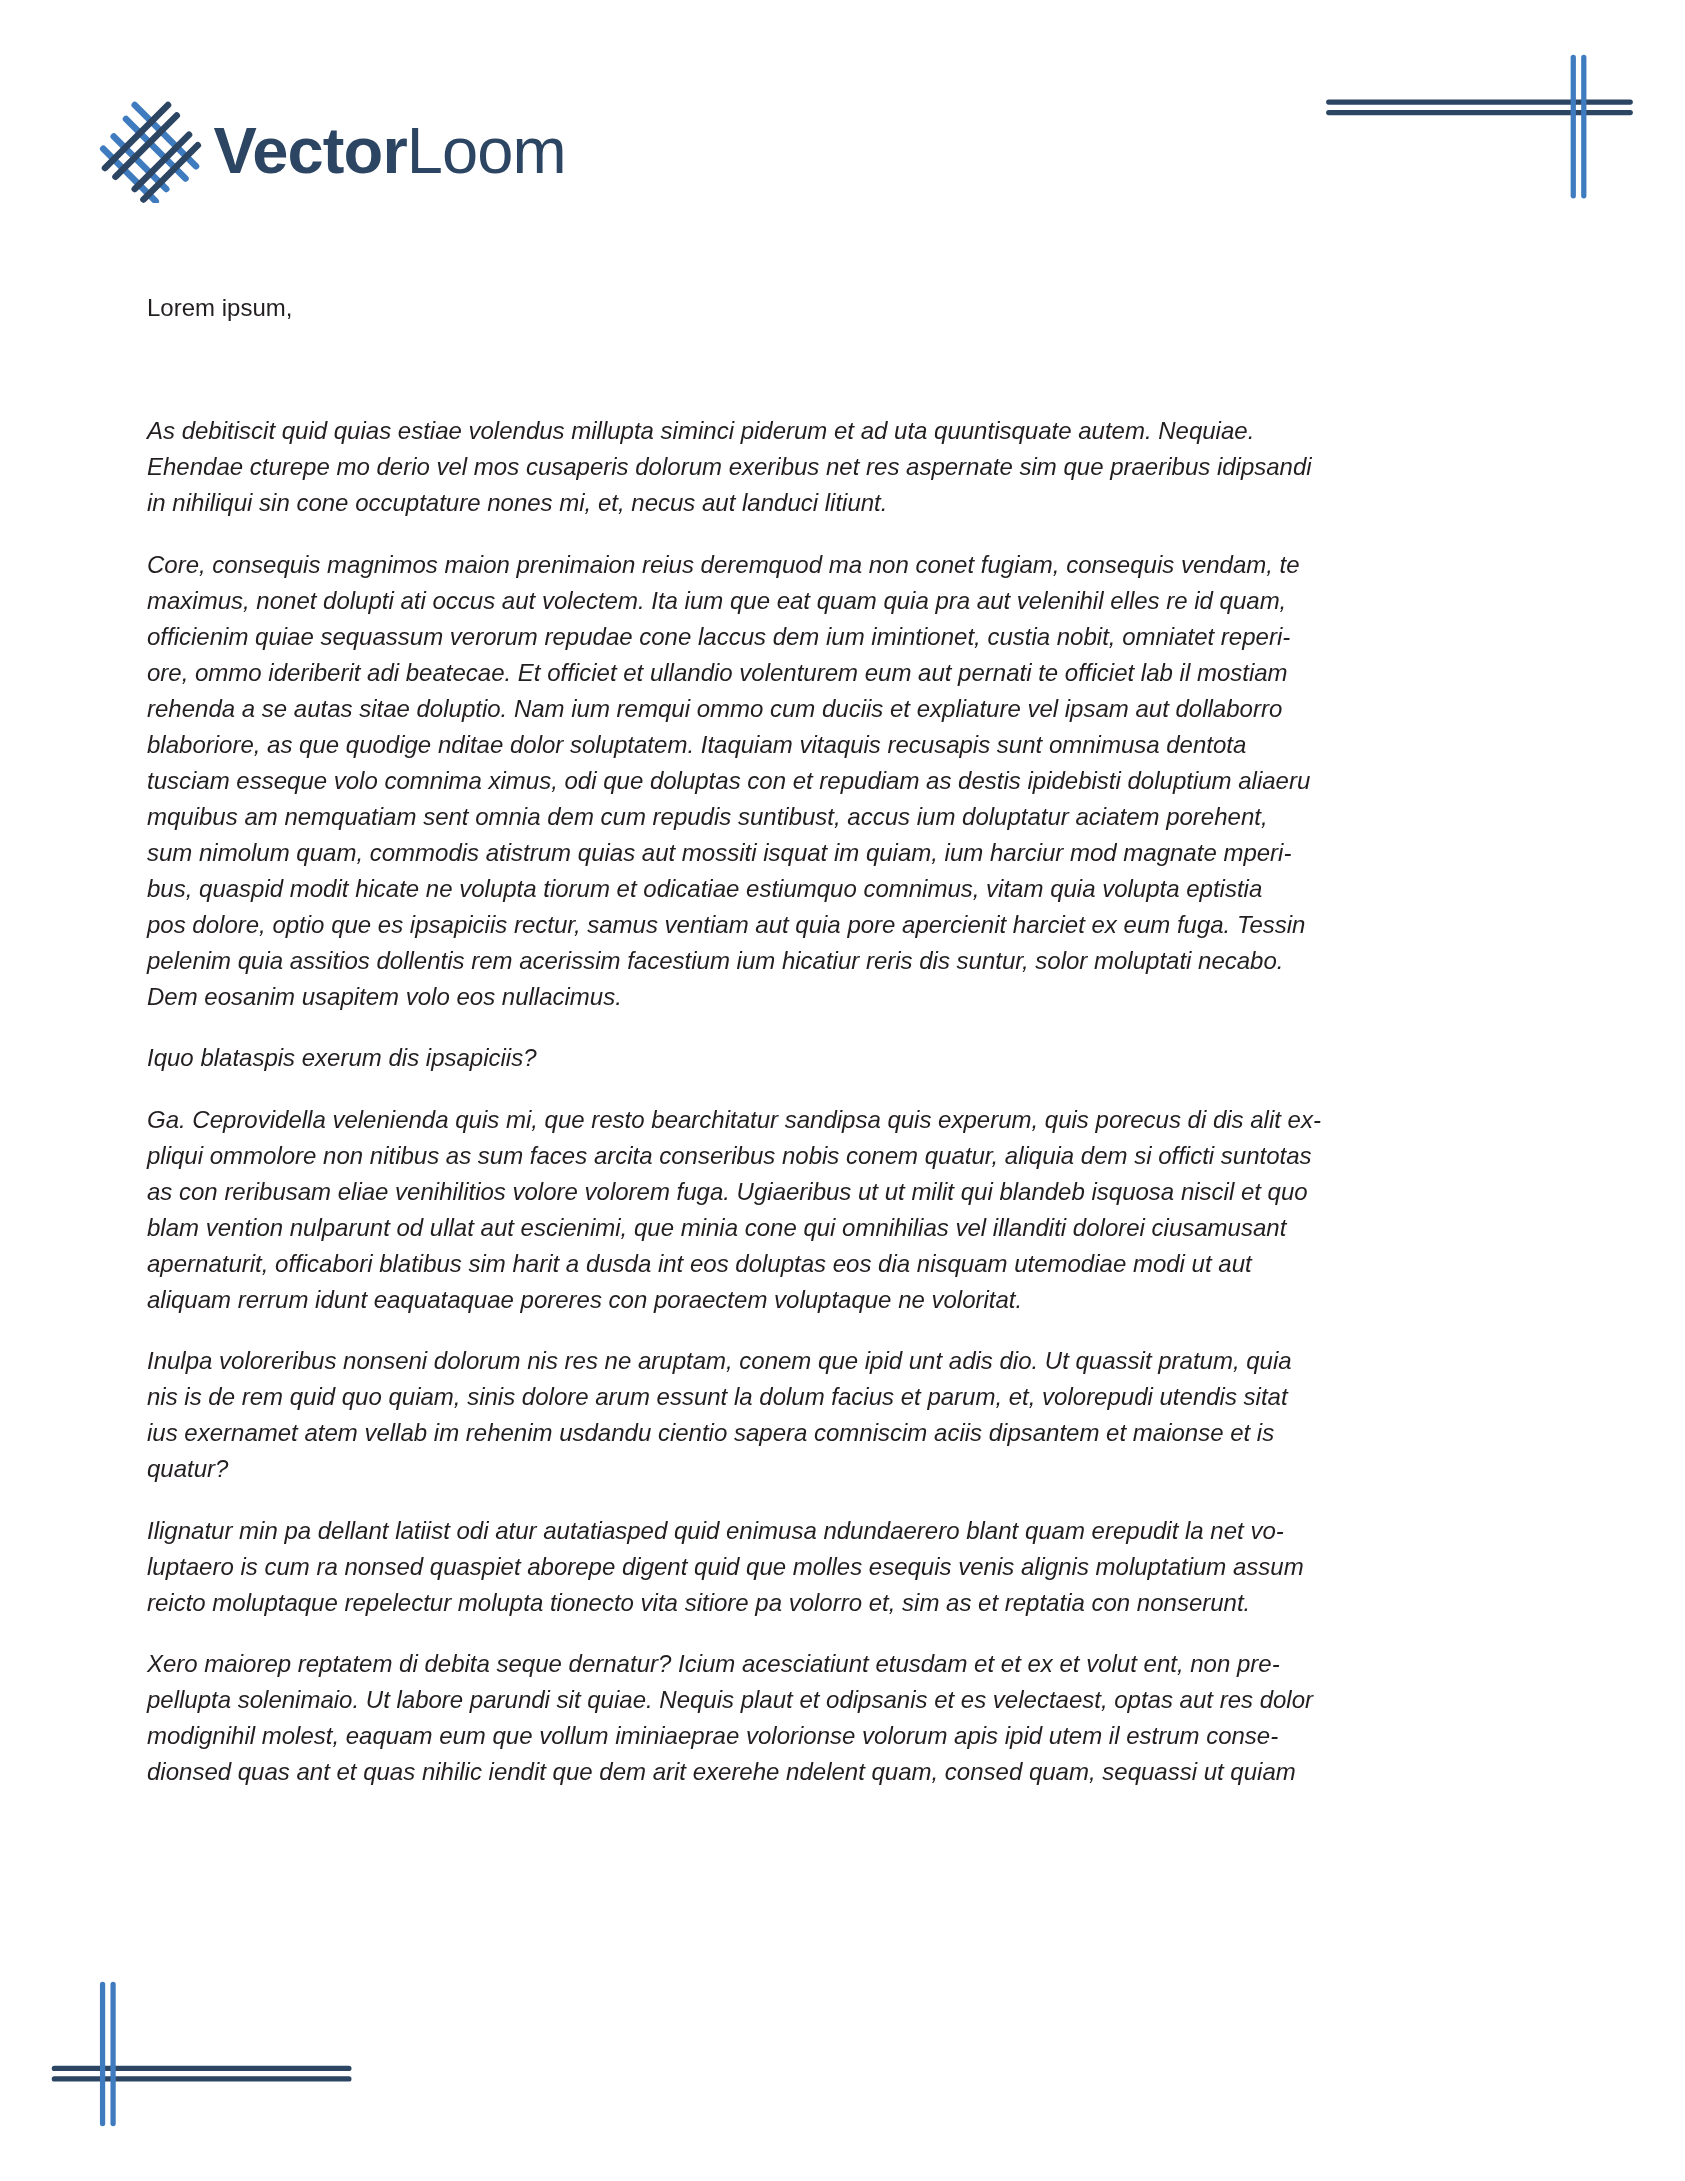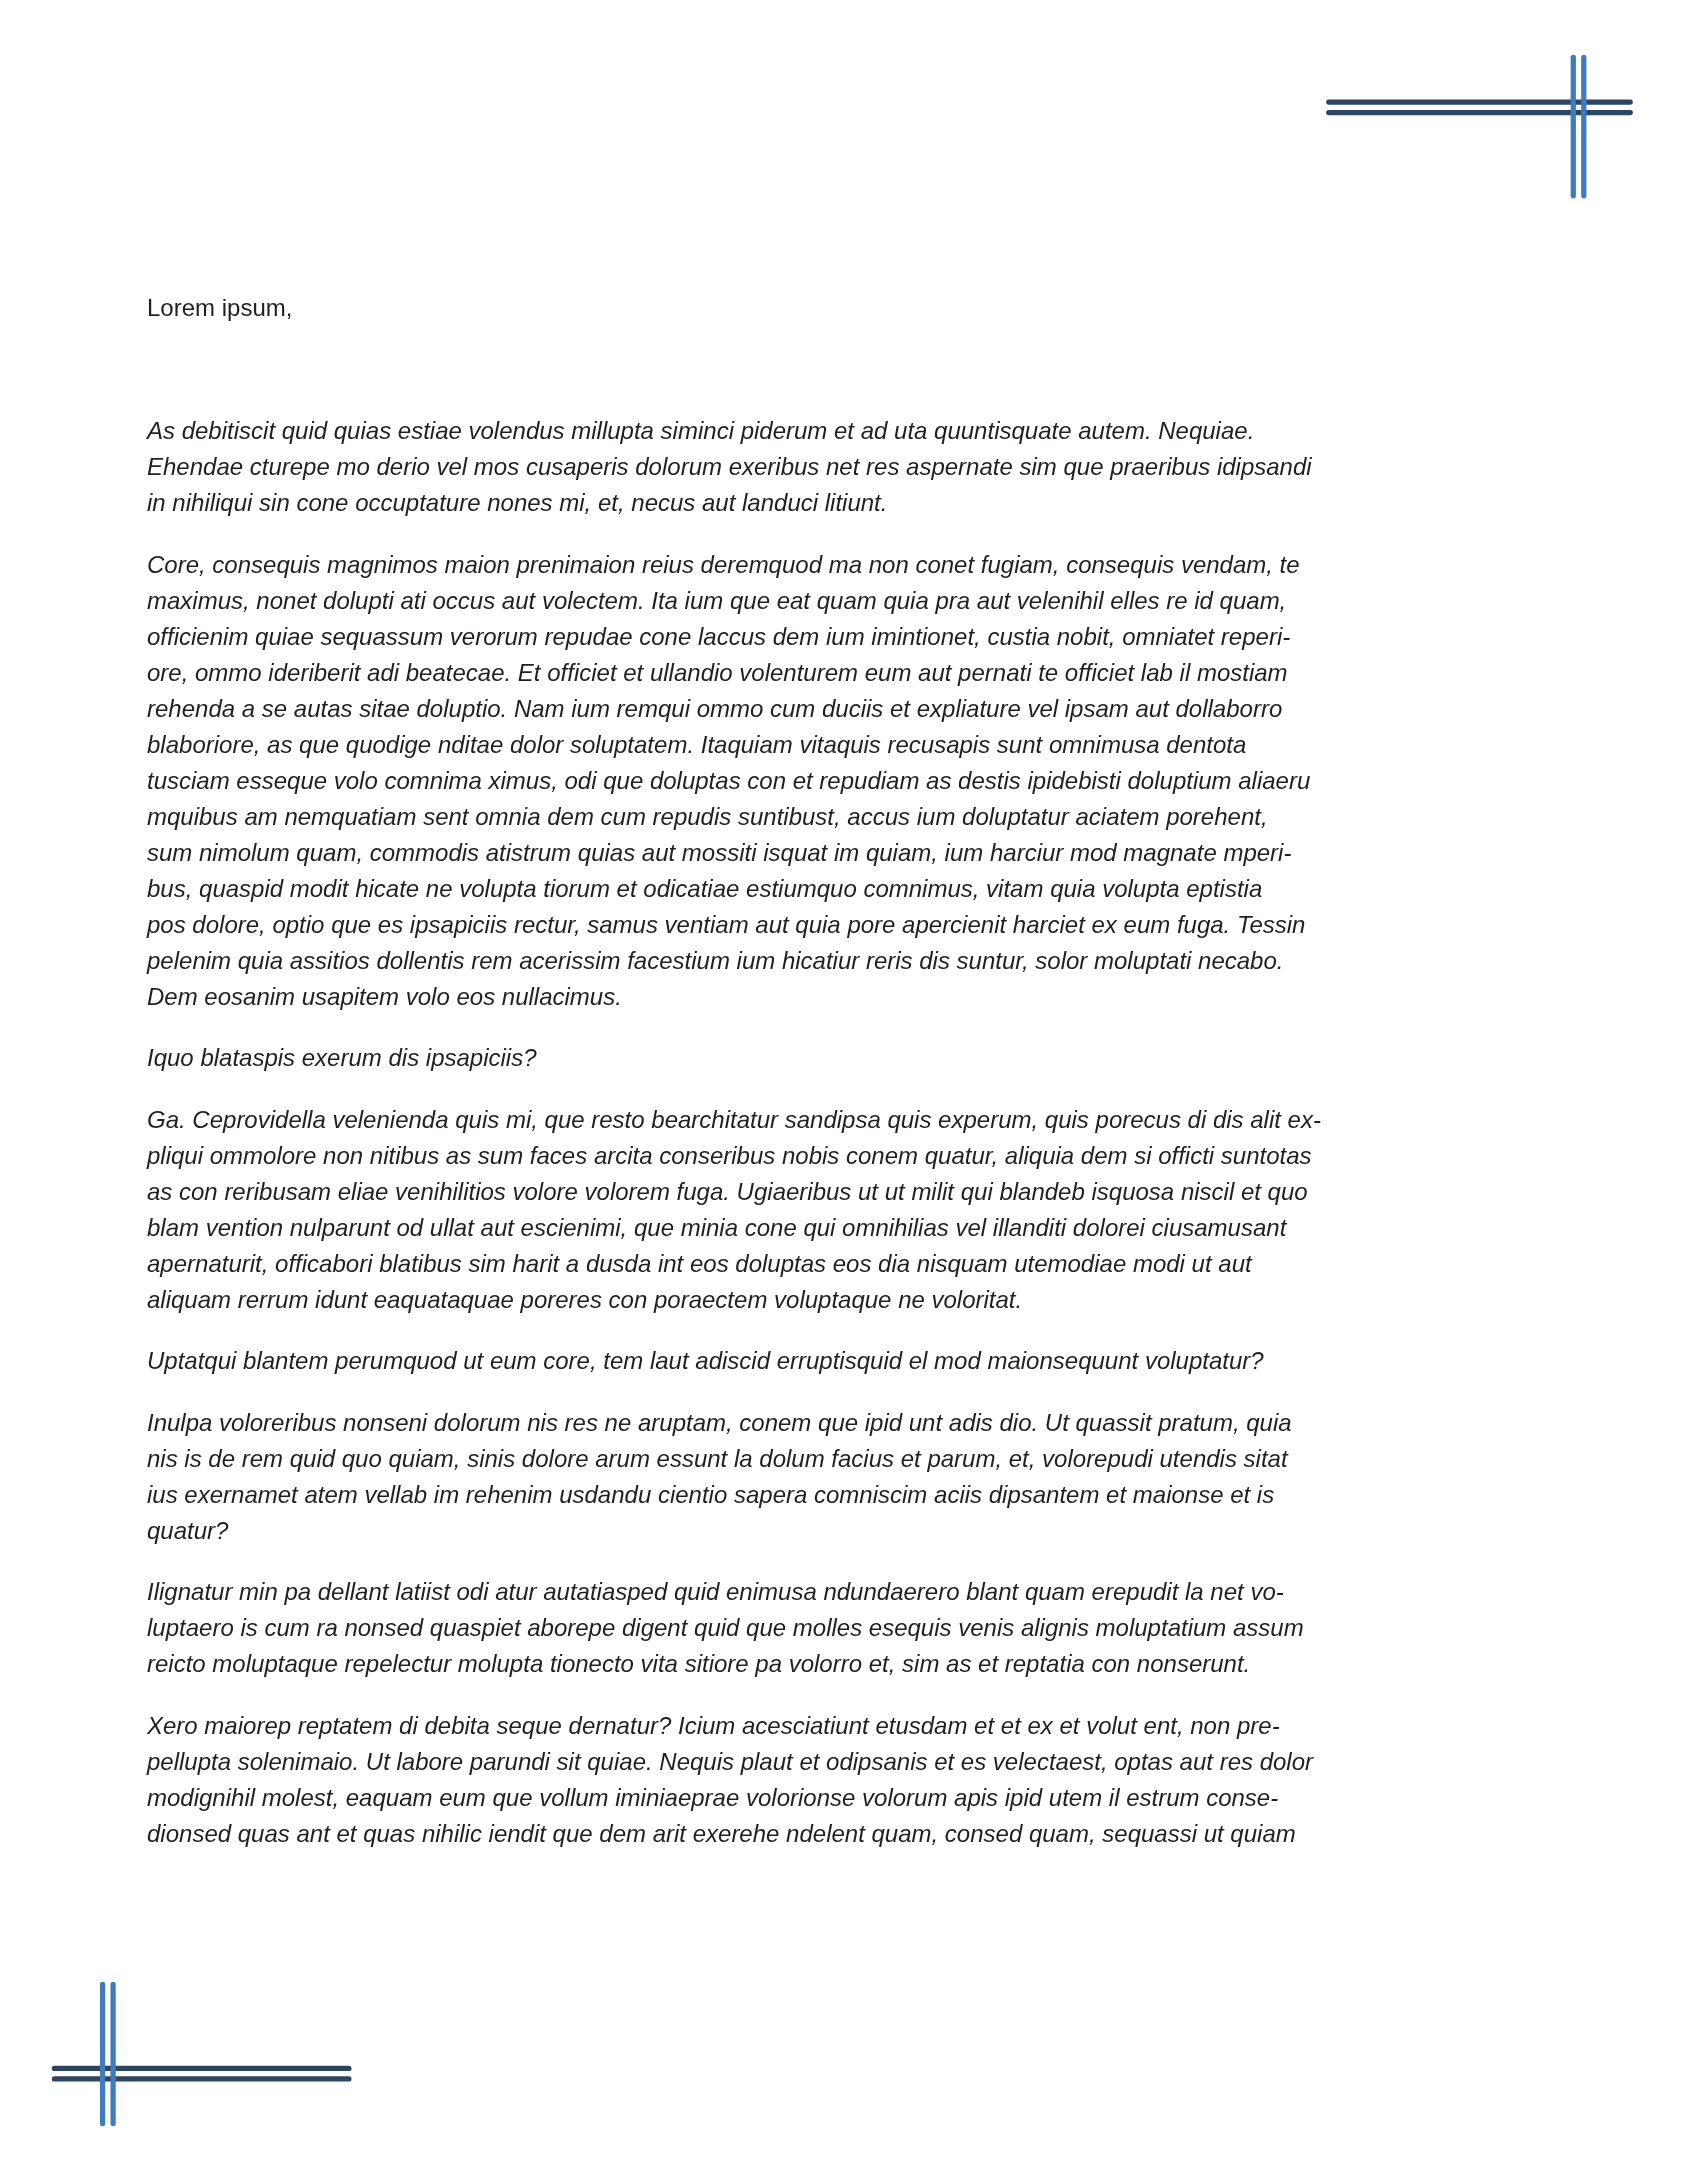--- a/index.html
+++ b/index.html
@@ -79,20 +79,37 @@
       margin: 0 0 25.5px 0;
       white-space: pre-line;
       font-style: italic;
     }
   </style>
 </head>
 <body>
 
 <div class="page">
 
+  <div class="logo">
+    <svg class="logo-mark" viewBox="0 0 120 120">
+      <g stroke-linecap="round" stroke-width="7.5" fill="none">
+
+        <line x1="42" y1="8" x2="112" y2="78" stroke="#3f7bbf"></line>
+        <line x1="32" y1="24" x2="100" y2="92" stroke="#3f7bbf"></line>
+        <line x1="18" y1="44" x2="78" y2="104" stroke="#3f7bbf"></line>
+        <line x1="6" y1="58" x2="66" y2="118" stroke="#3f7bbf"></line>
+
+        <line x1="8" y1="80" x2="80" y2="8" stroke="#2c4562"></line>
+        <line x1="20" y1="90" x2="90" y2="20" stroke="#2c4562"></line>
+        <line x1="42" y1="104" x2="104" y2="42" stroke="#2c4562"></line>
+        <line x1="52" y1="116" x2="114" y2="54" stroke="#2c4562"></line>
+      </g>
+    </svg>
+    <div class="logo-text"><span class="bold">Vector</span><span class="light">Loom</span></div>
+  </div>
 
   <svg class="corner corner-tr" viewBox="0 0 360 170">
     <g stroke-linecap="round" stroke-width="6">
       <line x1="4" y1="56" x2="348" y2="56" stroke="#2c4562"></line>
       <line x1="4" y1="68" x2="348" y2="68" stroke="#2c4562"></line>
       <line x1="283" y1="5" x2="283" y2="163" stroke="#3f7bbf"></line>
       <line x1="295" y1="5" x2="295" y2="163" stroke="#3f7bbf"></line>
     </g>
   </svg>
 
@@ -123,21 +140,20 @@
 pos dolore, optio que es ipsapiciis rectur, samus ventiam aut quia pore apercienit harciet ex eum fuga. Tessin
 pelenim quia assitios dollentis rem acerissim facestium ium hicatiur reris dis suntur, solor moluptati necabo.
 Dem eosanim usapitem volo eos nullacimus.</p>
     <p class="para">Iquo blataspis exerum dis ipsapiciis?</p>
     <p class="para">Ga. Ceprovidella velenienda quis mi, que resto bearchitatur sandipsa quis experum, quis porecus di dis alit ex-
 pliqui ommolore non nitibus as sum faces arcita conseribus nobis conem quatur, aliquia dem si officti suntotas
 as con reribusam eliae venihilitios volore volorem fuga. Ugiaeribus ut ut milit qui blandeb isquosa niscil et quo
 blam vention nulparunt od ullat aut escienimi, que minia cone qui omnihilias vel illanditi dolorei ciusamusant
 apernaturit, officabori blatibus sim harit a dusda int eos doluptas eos dia nisquam utemodiae modi ut aut
 aliquam rerrum idunt eaquataquae poreres con poraectem voluptaque ne voloritat.</p>
-    <p class="para">Uptatqui blantem perumquod ut eum core, tem laut adiscid erruptisquid el mod maionsequunt voluptatur?</p>
     <p class="para">Inulpa voloreribus nonseni dolorum nis res ne aruptam, conem que ipid unt adis dio. Ut quassit pratum, quia
 nis is de rem quid quo quiam, sinis dolore arum essunt la dolum facius et parum, et, volorepudi utendis sitat
 ius exernamet atem vellab im rehenim usdandu cientio sapera comniscim aciis dipsantem et maionse et is
 quatur?</p>
     <p class="para">Ilignatur min pa dellant latiist odi atur autatiasped quid enimusa ndundaerero blant quam erepudit la net vo-
 luptaero is cum ra nonsed quaspiet aborepe digent quid que molles esequis venis alignis moluptatium assum
 reicto moluptaque repelectur molupta tionecto vita sitiore pa volorro et, sim as et reptatia con nonserunt.</p>
     <p class="para">Xero maiorep reptatem di debita seque dernatur? Icium acesciatiunt etusdam et et ex et volut ent, non pre-
 pellupta solenimaio. Ut labore parundi sit quiae. Nequis plaut et odipsanis et es velectaest, optas aut res dolor
 modignihil molest, eaquam eum que vollum iminiaeprae volorionse volorum apis ipid utem il estrum conse-

